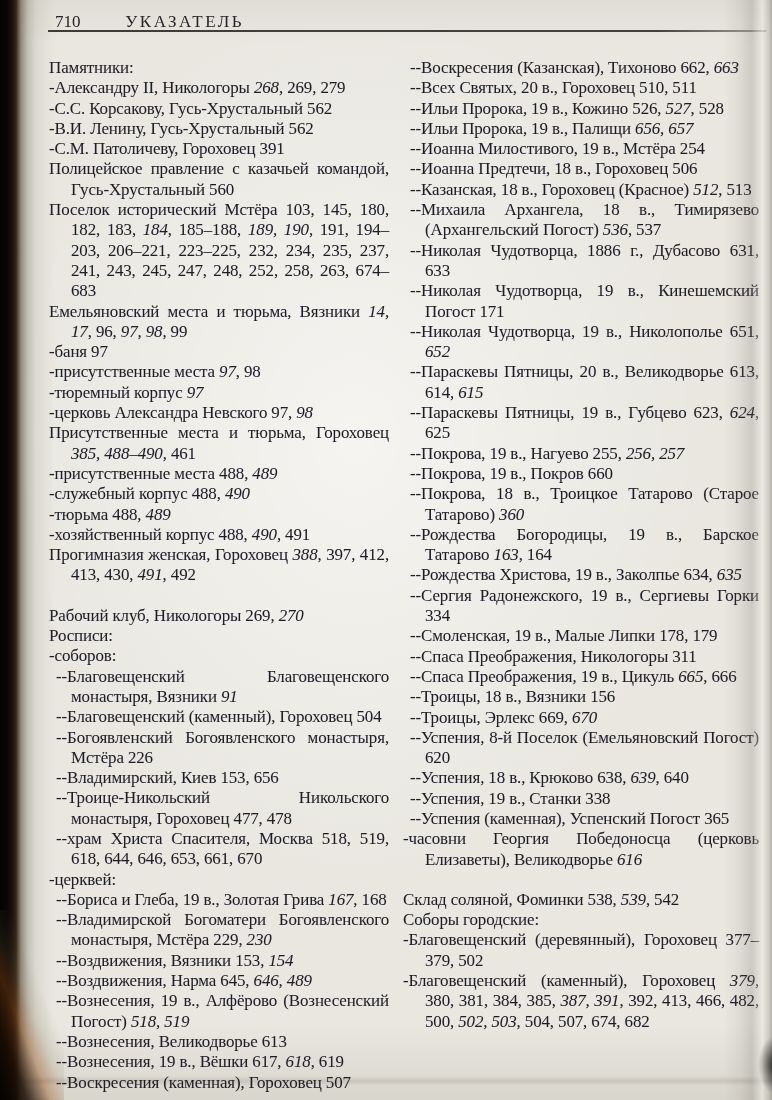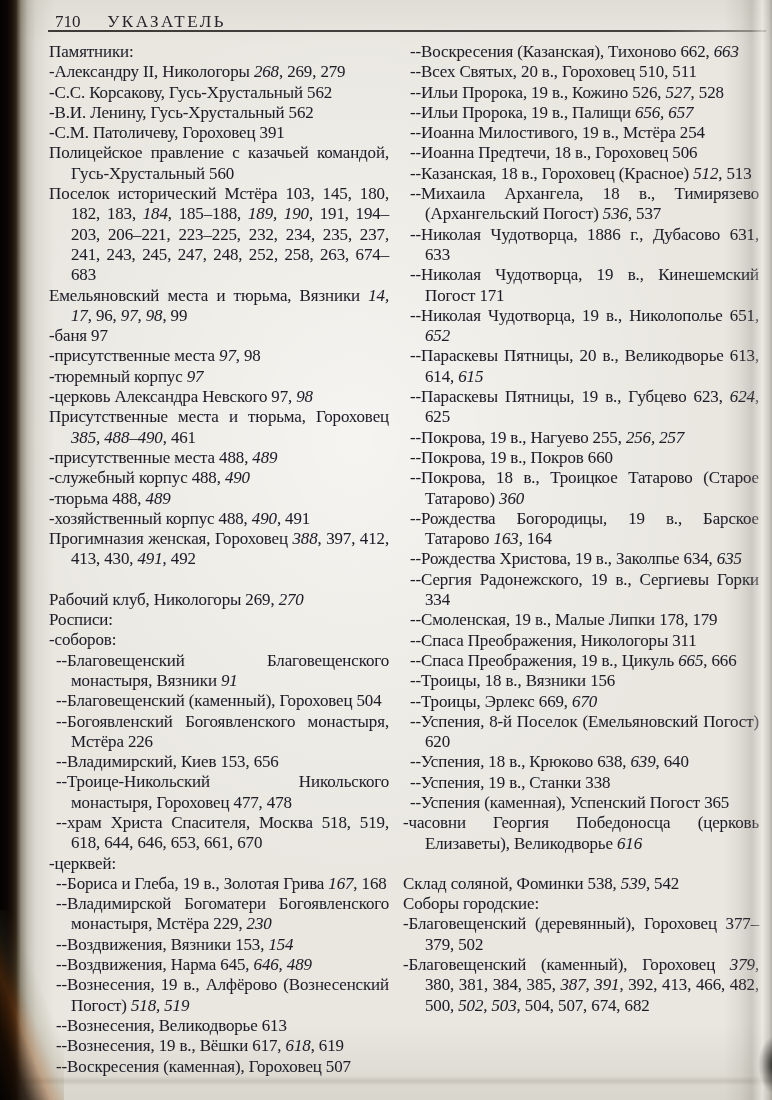--- a/index.html
+++ b/index.html
@@ -41,27 +41,27 @@
   }
   .crease{
     position:absolute;left:0;right:0;bottom:14px;height:10px;z-index:2;pointer-events:none;
     background:linear-gradient(to bottom, rgba(0,0,0,0), rgba(108,98,82,0.18) 50%, rgba(0,0,0,0));
   }
   header{
     position:absolute;left:55px;top:2px;right:10px;height:26px;z-index:2;
     color:#26242a;font-size:17px;line-height:24px;
   }
   .pagenum{display:inline-block;min-width:40px;margin-top:8px;}
-  .runhead{display:inline-block;margin-left:8px;letter-spacing:2.5px;text-align:center;}
+  .runhead{display:inline-block;margin-left:26px;letter-spacing:2.5px;text-align:center;}
   .rule{
     position:absolute;left:48px;right:6px;top:30px;height:2px;z-index:2;
     background:linear-gradient(to right,#3d3b37 0%,#44423d 85%,rgba(68,66,61,0.4) 100%);
   }
   .columns{
-    position:absolute;left:49px;top:42px;width:710px;z-index:2;
+    position:absolute;left:49px;top:58px;width:710px;z-index:2;
     display:flex;gap:14px;justify-content:space-between;
   }
   .col{
     font-size:17px;line-height:20.3px;color:#1f1d23;
     letter-spacing:-0.15px;
     text-align:justify;
     text-shadow:-0.5px 0 0 rgba(55,85,200,0.13);
   }
   .col-left{width:340px;}
   .col-right{width:356px;}

